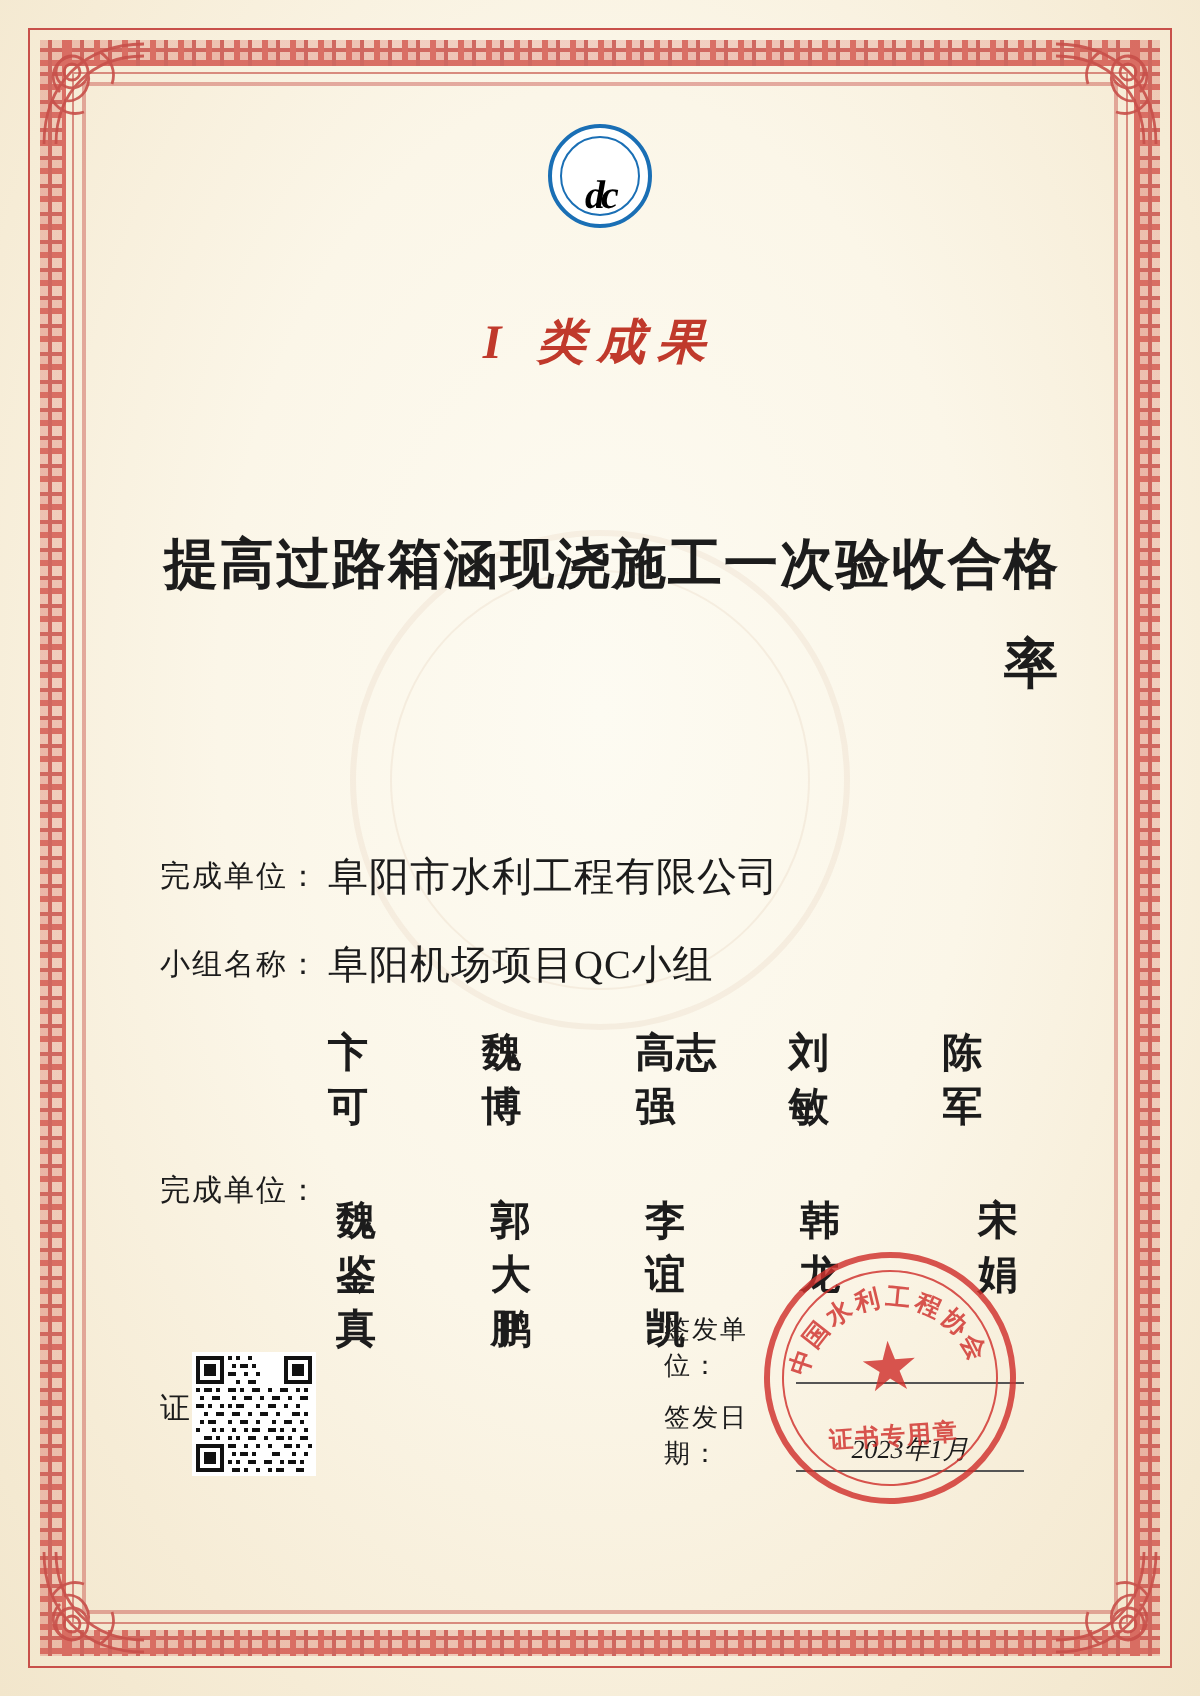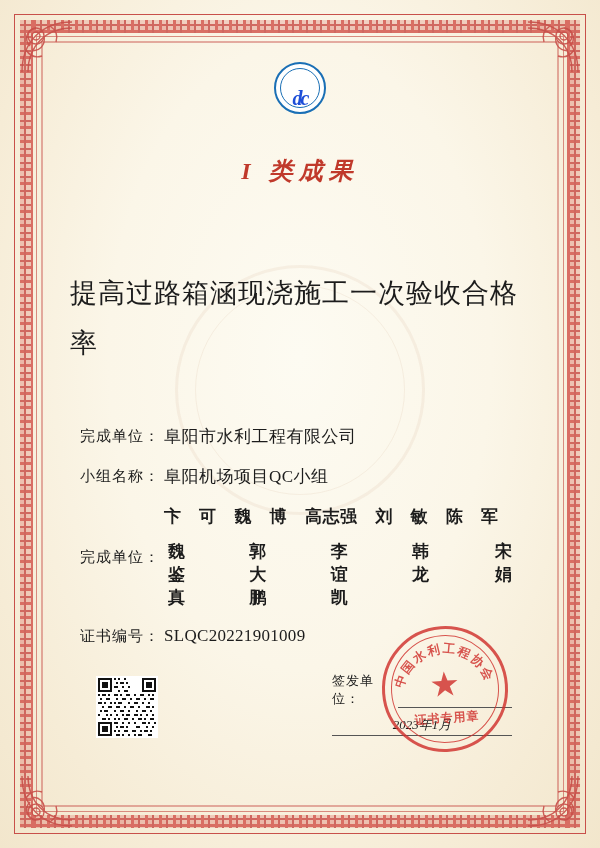--- a/index.html
+++ b/index.html
@@ -115,21 +115,21 @@
   }
   .logo-badge .ring {
     position: absolute; left: 4px; top: 4px; right: 4px; bottom: 4px;
     border-radius: 50%;
     border: 1px solid #1a6fb5;
   }
   .logo-badge .glyph {
     font-family: "Liberation Serif", serif;
     font-size: 20px;
     font-style: italic;
-    color: #1d4ed8;
+    color: #000000;
     font-weight: bold;
     letter-spacing: -2px;
     position: relative;
     z-index: 2;
     margin-top: 21px;
   }
   .header-title {
     font-family: "Liberation Serif", serif;
     font-size: 22px;
     font-weight: bold;
@@ -147,26 +147,26 @@
     font-size: 24px;
     font-weight: bold;
     font-style: italic;
     color: #c0392b;
     letter-spacing: 6px;
   }
 
   
   .main-title {
     position: absolute;
-    top: 269px;
+    top: 258px;
     left: 70px; right: 70px;
-    text-align: left;
+    text-align: right;
     font-family: "Liberation Serif", serif;
     font-size: 27px;
-    font-weight: normal;
+    font-weight: bold;
     color: #1c1c1c;
     line-height: 1.85;
     letter-spacing: 1px;
   }
 
   
   .info {
     position: absolute;
     top: 425px;
     left: 80px; right: 70px;
@@ -180,30 +180,30 @@
     margin-bottom: 17px;
   }
   .info-label {
     width: 84px;
     flex: 0 0 84px;
     letter-spacing: 1px;
     font-size: 15px;
   }
   .info-value {
     flex: 1;
-    font-size: 17px;
+    font-size: 20px;
     letter-spacing: 0.5px;
   }
   .members-line {
     display: flex;
     gap: 18px;
     font-weight: bold;
   }
   .members-line.second {
-    margin-top: 12px;
+    margin-top: 30px;
     padding-left: 4px;
     gap: 48px;
   }
   .info-row.cert-no { margin-top: 6px; }
   .cert-no .info-value { letter-spacing: 0.3px; }
 
   
   .qr {
     position: absolute;
     left: 96px; bottom: 110px;
@@ -392,21 +392,20 @@
           <span>郭大鹏</span>
           <span>李谊凯</span>
           <span>韩　龙</span>
           <span>宋　娟</span>
         </div>
       </div>
     </div>
 
     <div class="info-row cert-no">
       <div class="info-label">证书编号：</div>
-      <div class="info-value">SLQC20221901009</div>
     </div>
 
   </div>
 
   <div class="qr">
     <svg viewBox="0 0 29 29" width="58" height="58" shape-rendering="crispEdges">
       <rect width="29" height="29" fill="#fff"></rect>
       <g fill="#111">
         <rect x="0" y="0" width="7" height="1"></rect>
           <rect x="0" y="6" width="7" height="1"></rect>
@@ -525,20 +524,21 @@
       </g>
     </svg>
   </div>
 
   <div class="sign-block">
     <div class="sign-row">
       <div class="sign-label">签发单位：</div>
       <div class="sign-value blank"></div>
     </div>
     <div class="sign-row">
+      <div class="sign-label">签发日期：</div>
       <div class="sign-value">2023年1月</div>
     </div>
   </div>
 
   <div class="seal">
     <div class="seal-inner"></div>
     <svg class="seal-arc" viewBox="0 0 126 126">
       <defs>
         <path id="arcpath" d="M 18 70 A 45 45 0 1 1 108 70" fill="none"></path>
       </defs>

